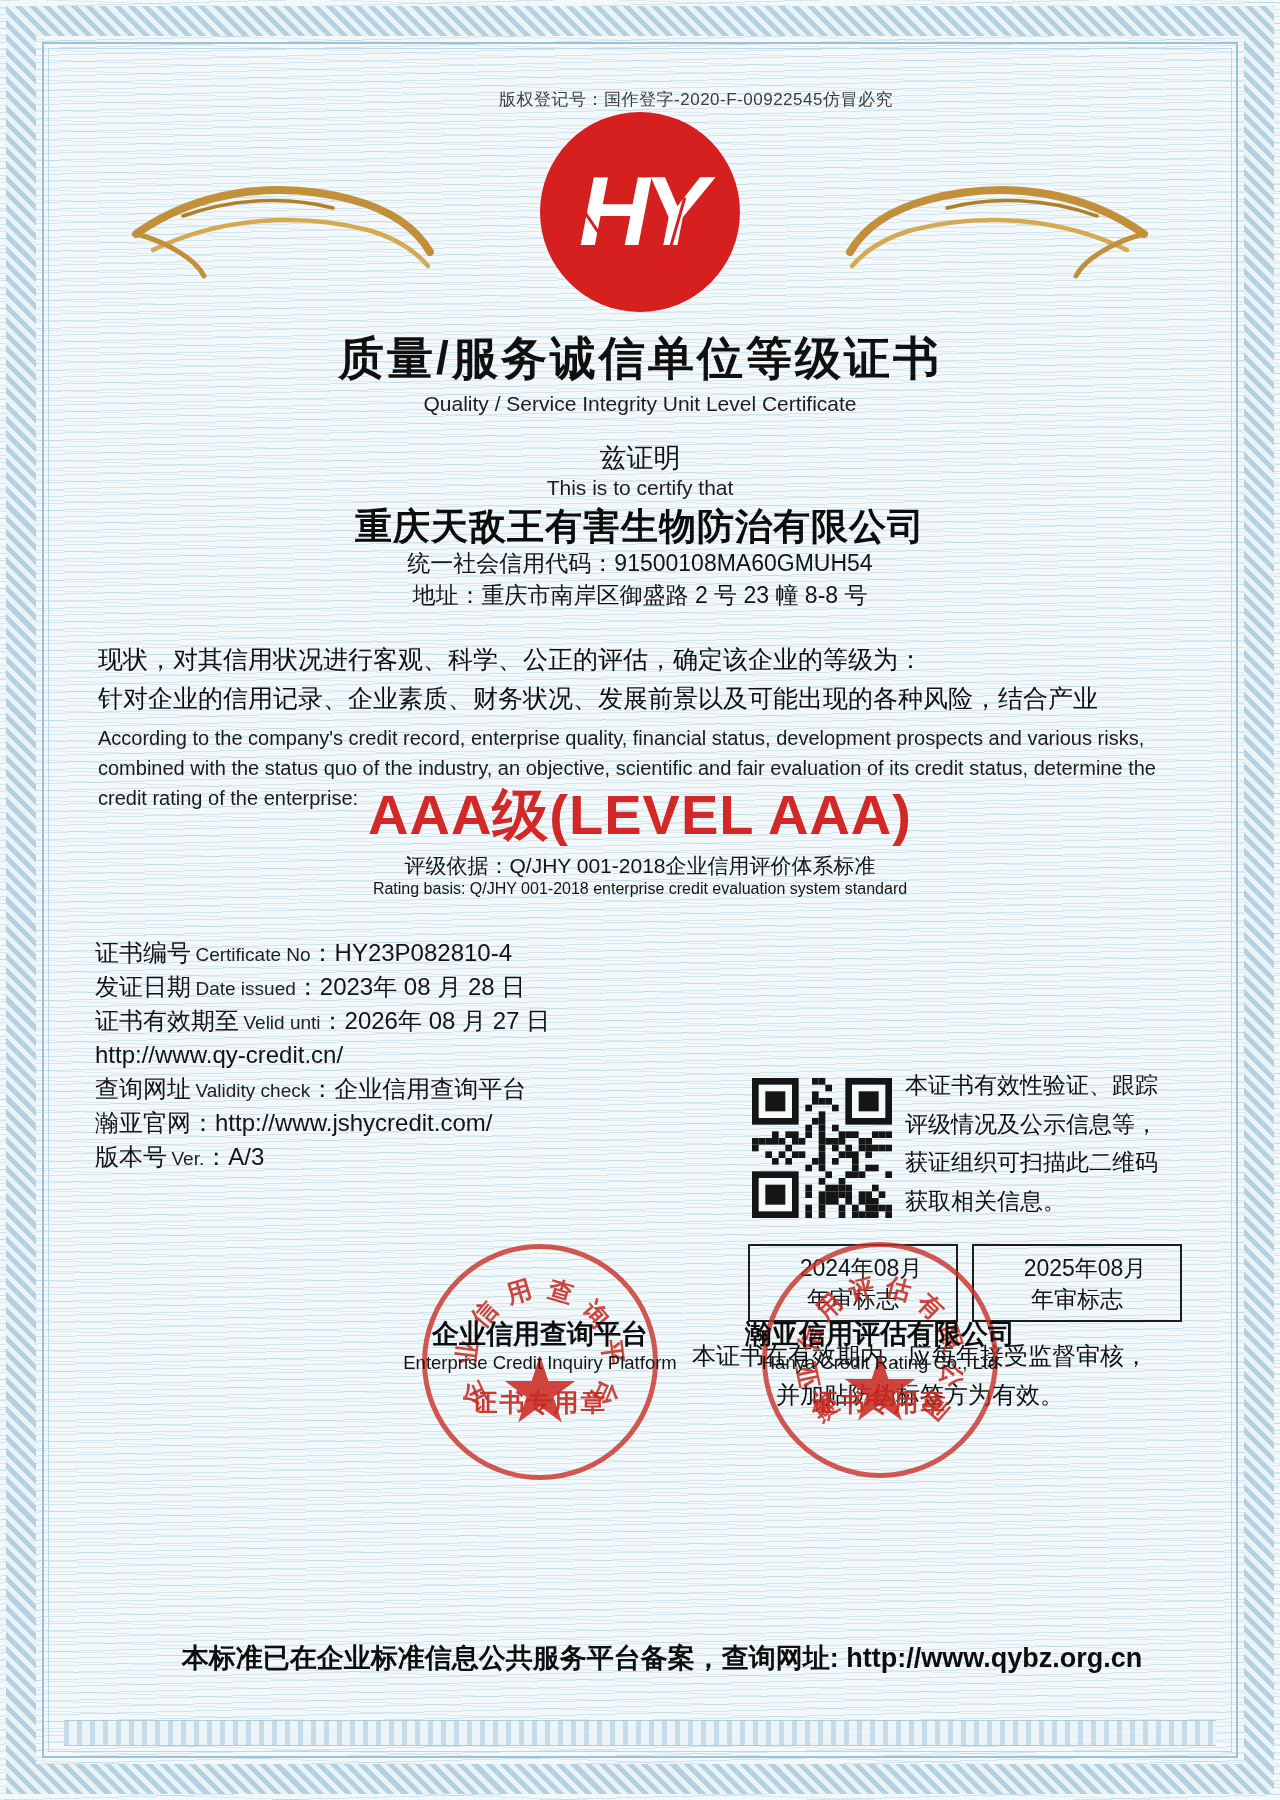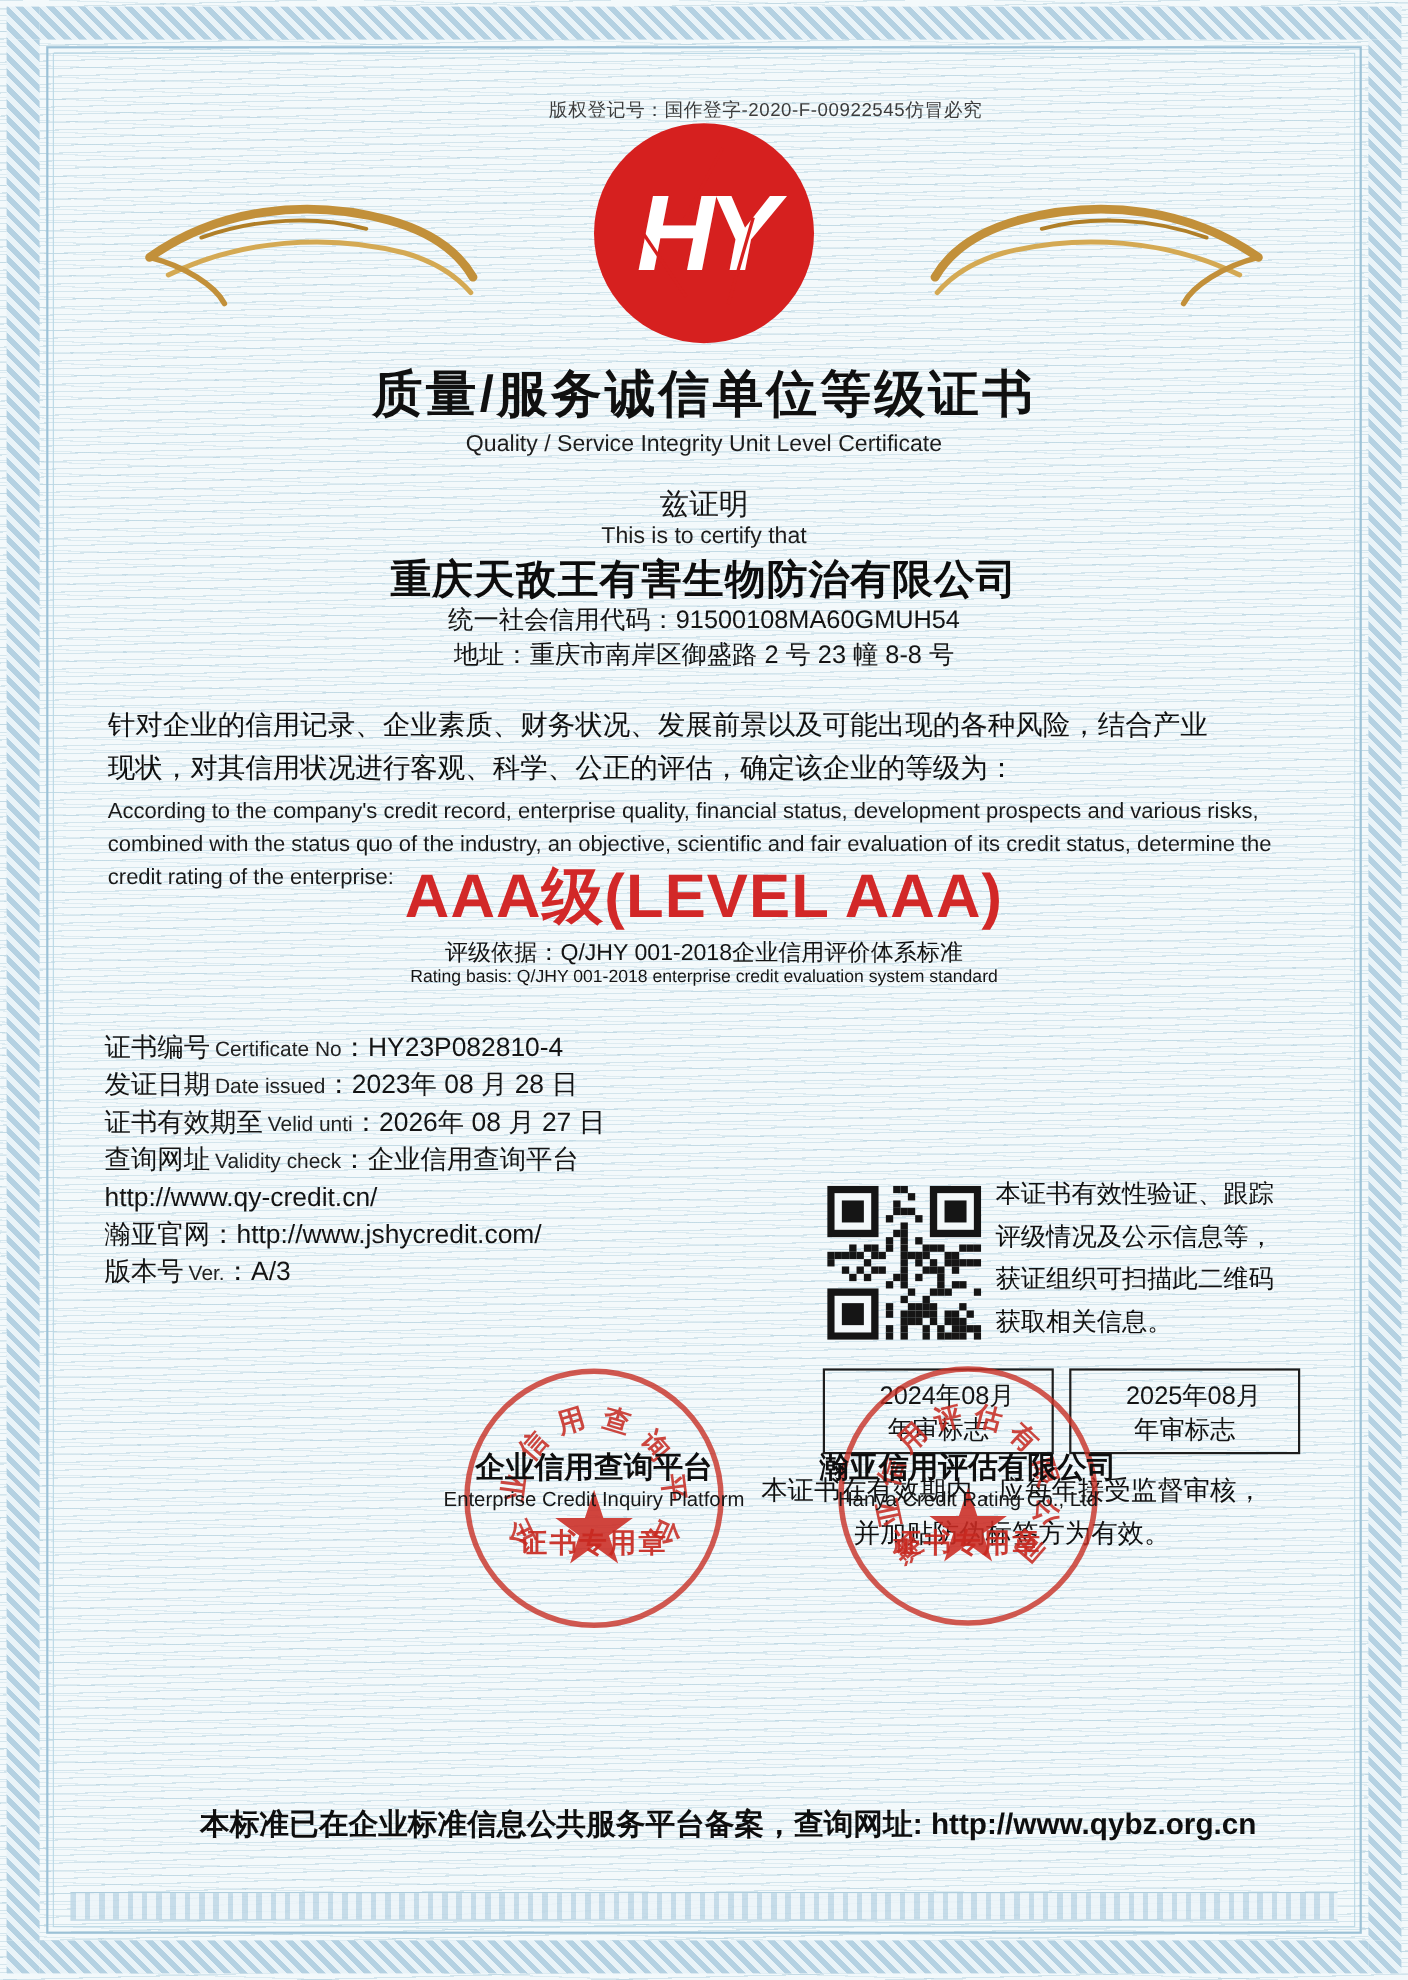--- a/index.html
+++ b/index.html
@@ -100,47 +100,47 @@
 
   <div class="abs ctr title">质量/服务诚信单位等级证书</div>
   <div class="abs ctr title-en">Quality / Service Integrity Unit Level Certificate</div>
   <div class="abs ctr certify-zh">兹证明</div>
   <div class="abs ctr certify-en">This is to certify that</div>
   <div class="abs ctr company">重庆天敌王有害生物防治有限公司</div>
   <div class="abs ctr code-line">统一社会信用代码：91500108MA60GMUH54</div>
   <div class="abs ctr addr-line">地址：重庆市南岸区御盛路 2 号 23 幢 8-8 号</div>
 
   <div class="abs para">
+    <div class="zh">现状，对其信用状况进行客观、科学、公正的评估，确定该企业的等级为：</div>
     <div class="zh">针对企业的信用记录、企业素质、财务状况、发展前景以及可能出现的各种风险，结合产业</div>
-    <div class="zh">现状，对其信用状况进行客观、科学、公正的评估，确定该企业的等级为：</div>
     <div class="en">According to the company's credit record, enterprise quality, financial status, development prospects and various risks, combined with the status quo of the industry, an objective, scientific and fair evaluation of its credit status, determine the credit rating of the enterprise:</div>
   </div>
 
   <div class="abs ctr level">AAA级(LEVEL AAA)</div>
   <div class="abs ctr basis-zh">评级依据：Q/JHY 001-2018企业信用评价体系标准</div>
   <div class="abs ctr basis-en">Rating basis: Q/JHY 001-2018 enterprise credit evaluation system standard</div>
 
   <div class="abs details">
     <div class="detail-row">
       <span class="dz">证书编号</span>
       <span class="de">Certificate No</span><span class="dv">：HY23P082810-4</span>
     </div>
     <div class="detail-row">
       <span class="dz">发证日期</span>
       <span class="de">Date issued</span><span class="dv">：2023年 08 月 28 日</span>
     </div>
     <div class="detail-row">
       <span class="dz">证书有效期至</span>
       <span class="de">Velid unti</span><span class="dv">：2026年 08 月 27 日</span>
     </div>
+    <div class="detail-row dv">http://www.qy-credit.cn/</div>
     <div class="detail-row">
       <span class="dz">查询网址</span>
       <span class="de">Validity check</span><span class="dv">：企业信用查询平台</span>
     </div>
-    <div class="detail-row dv">http://www.qy-credit.cn/</div>
     <div class="detail-row dv">瀚亚官网：http://www.jshycredit.com/</div>
     <div class="detail-row">
       <span class="dz">版本号</span>
       <span class="de">Ver.</span><span class="dv">：A/3</span>
     </div>
   </div>
 
   <svg id="qr" class="abs qr-box" viewBox="0 0 138.6 138.6">
       <rect x="59.4" y="0" width="6.6" height="6.6" fill="#151515"></rect>
       <rect x="66" y="0" width="6.6" height="6.6" fill="#151515"></rect>

